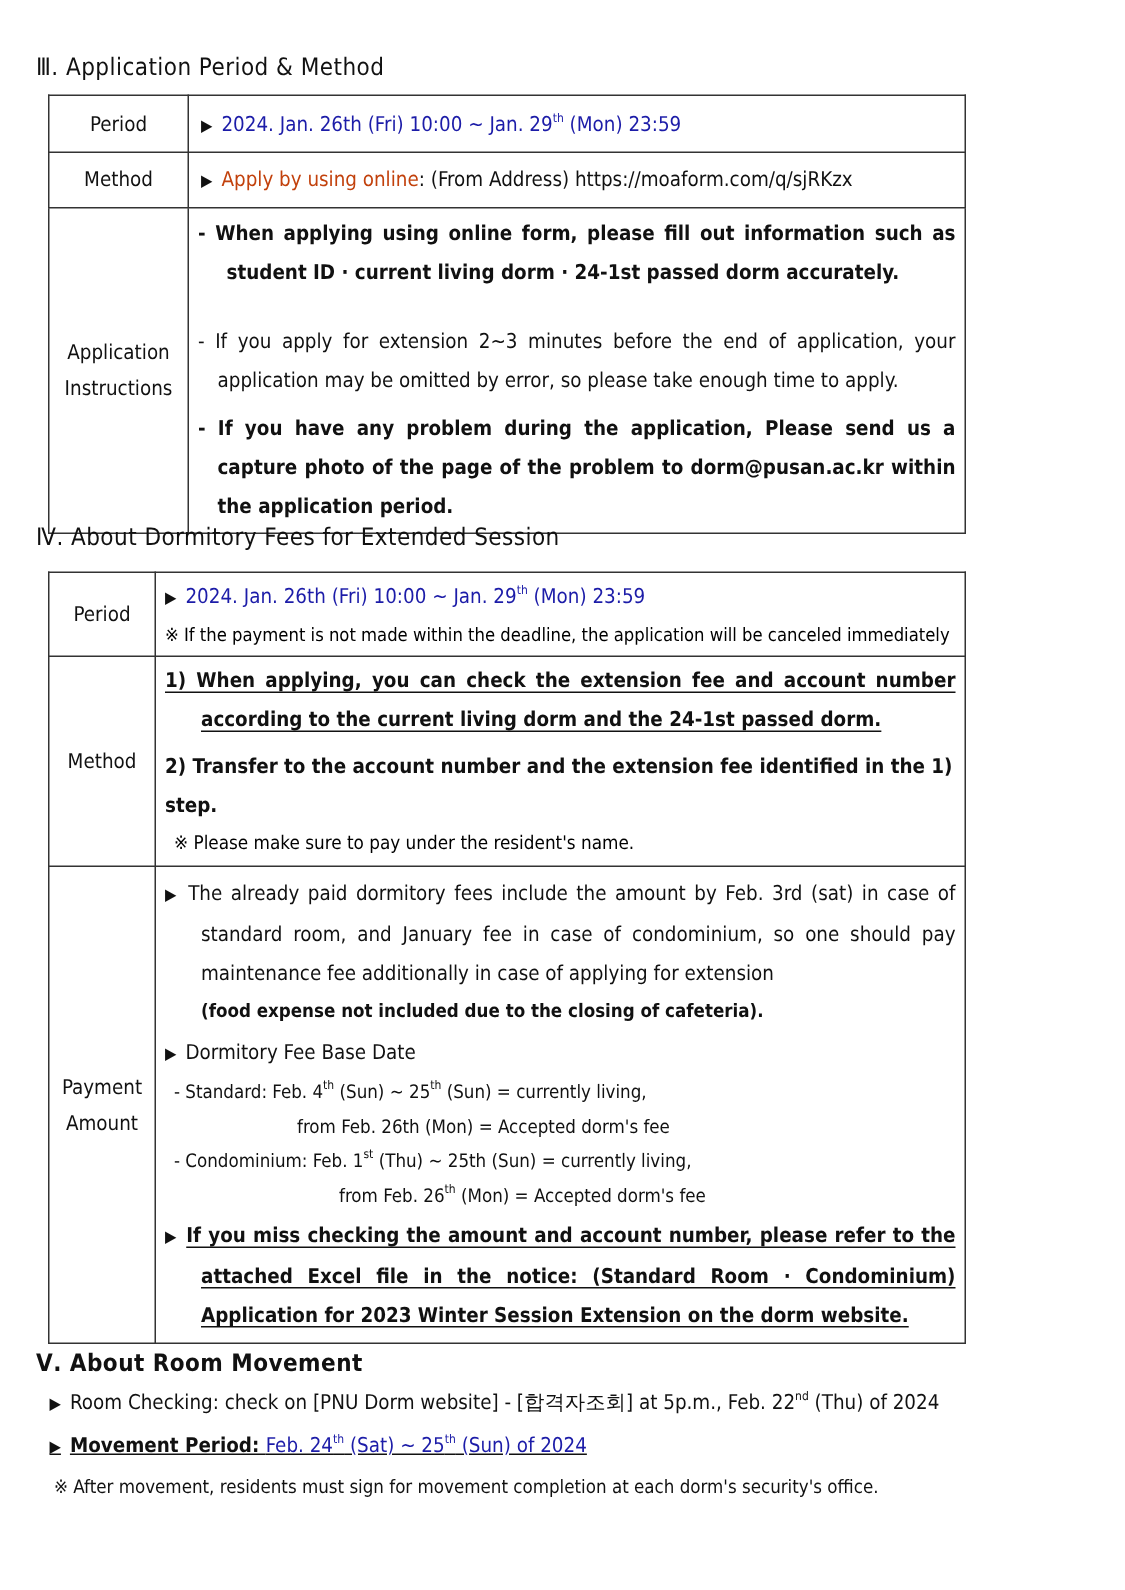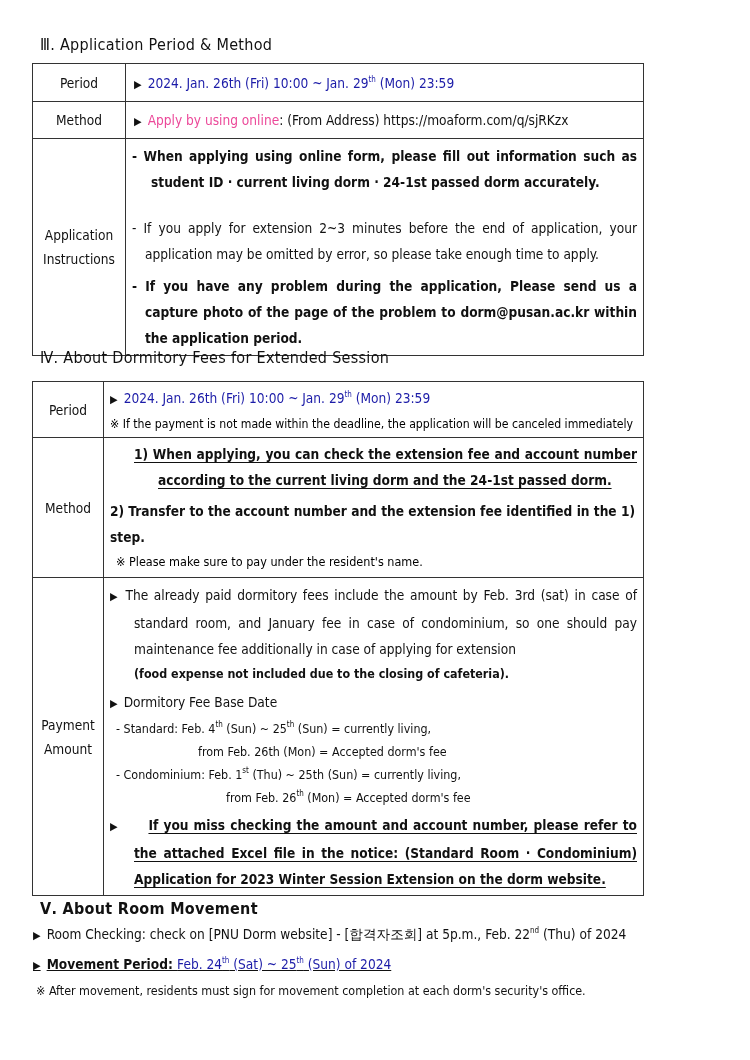--- a/index.html
+++ b/index.html
@@ -1,29 +1,29 @@
 <!DOCTYPE html>
 <html><head>
 <meta charset="utf-8">
 <style>
   * { box-sizing: border-box; margin: 0; padding: 0; }
   html, body { width: 750px; height: 1060px; background: #ffffff; }
   body { font-family: "DejaVu Sans Condensed", "DejaVu Sans", "Liberation Sans", sans-serif; color: #111; position: relative; overflow: hidden; }
-  .sec-title { position: absolute; left: 40px; font-size: 16px; font-weight: normal; letter-spacing: 0.3px; color: #111; }
+  .sec-title { position: absolute; left: 24px; font-size: 16px; font-weight: normal; letter-spacing: 0.3px; color: #111; }
   table { position: absolute; left: 32px; width: 612px; border-collapse: collapse; }
   td { border: 1px solid #333; vertical-align: middle; font-size: 13.6px; }
   td.lbl { text-align: center; font-size: 13.6px; line-height: 24px; }
   td.cnt { padding: 0 6px 0 8px; }
   .blue { color: #1c1ca8; }
-  .green { color: #ec4899; }
+  .green { color: #c2410c; }
   .red { color: #000000; font-size: 12.5px; }
   .arrow { font-size: 11px; margin-right: 6px; }
   .just { text-align: justify; text-align-last: left; }
   .line { line-height: 26px; }
-  .under { text-decoration: underline; text-underline-offset: 3px; margin-left: 24px; }
+  .under { text-decoration: underline; text-underline-offset: 3px; }
   sup { font-size: 8px; vertical-align: 6px; line-height: 0; }
   .xs { font-size: 12.4px; }
   .p { position: absolute; left: 33px; font-size: 13.6px; }
 </style>
 </head>
 <body>
 
 <div class="sec-title" style="top:35px;">Ⅲ. Application Period &amp; Method</div>
 
 <table style="top:63px;">

